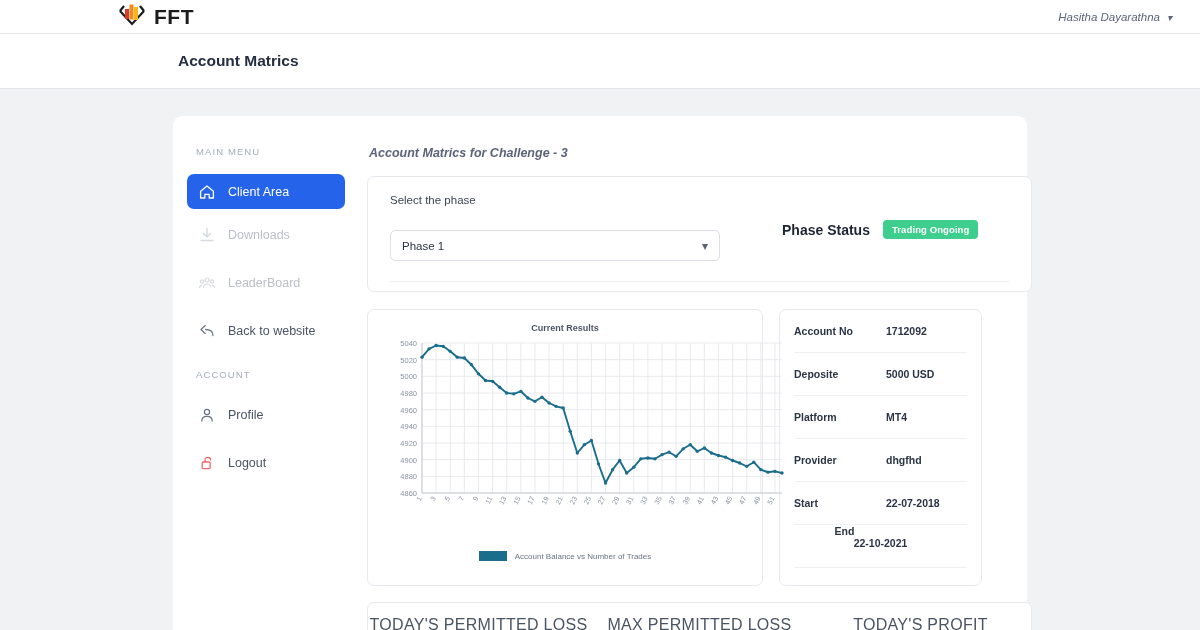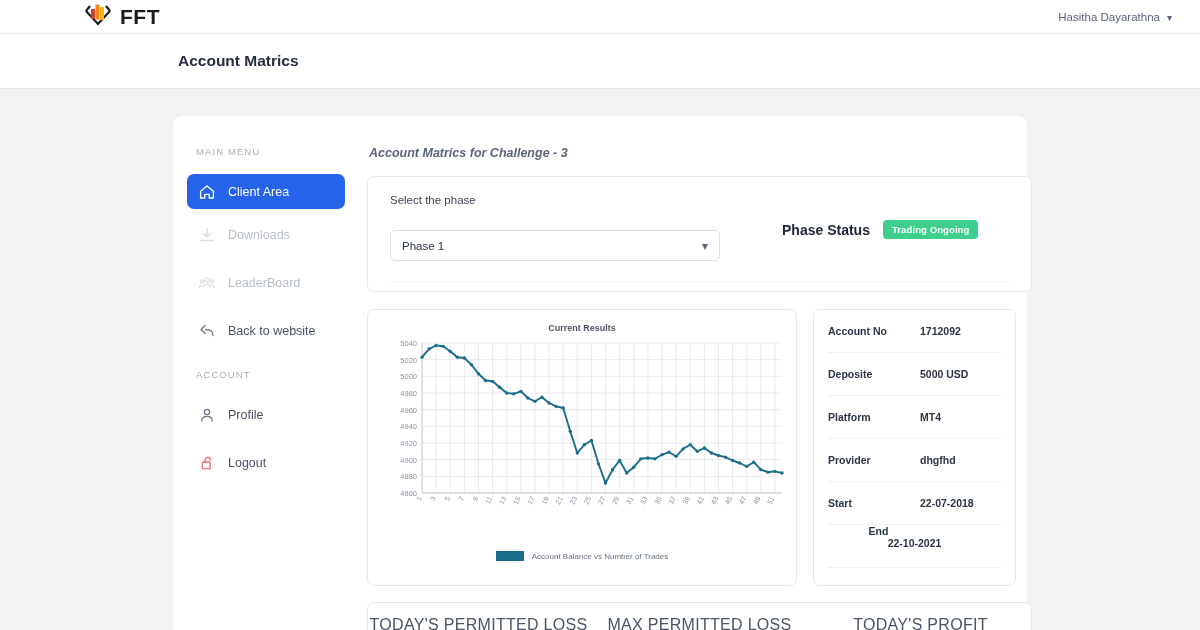--- a/index.html
+++ b/index.html
@@ -10,27 +10,27 @@
     color: #2b3445;
     -webkit-font-smoothing: antialiased;
   }
 
   
   .topbar {
     height: 34px;
     background: #ffffff;
     display: flex;
     align-items: center;
-    padding: 0 28px 0 85px;
+    padding: 0 28px 0 119px;
     border-bottom: 1px solid #e9eaed;
   }
   .brand { display: flex; align-items: center; gap: 9px; }
   .brand-mark { width: 26px; height: 30px; position: relative; display: block; }
   .brand-text { font-size: 21px; font-weight: bold; letter-spacing: .5px; color: #1c1c1c; }
-  .topbar-right { margin-left: auto; display: flex; align-items: flex-end; gap: 7px; }
+  .topbar-right { margin-left: auto; display: flex; align-items: flex-end; gap: 7px; font-style: italic; }
   .user-name { font-size: 11.5px; color: #5b6478; }
   .caret { font-size: 10px; color: #5b6478; line-height: 1; }
 
   
   .titlebar {
     height: 55px;
     background: #ffffff;
     display: flex;
     align-items: center;
     padding-left: 178px;
@@ -95,21 +95,21 @@
   .phase-right { display: flex; align-items: center; gap: 13px; padding-top: 26px; margin-left: 62px; }
   .phase-status-label { font-size: 14px; font-weight: bold; color: #1d2534; }
   .badge {
     background: #3ecf8e; color: #fff; font-size: 9.5px; font-weight: bold;
     padding: 4px 9px; border-radius: 4px; letter-spacing: .1px; text-align: center;
   }
   .phase-divider { border-top: 1px solid #edeff3; margin-top: 20px; }
 
   
   .mid-row { display: flex; gap: 16px; margin-top: 17px; }
-  .chart-panel { width: 430px; height: 277px; padding: 10px 8px 6px 8px; }
+  .chart-panel { width: 396px; height: 277px; padding: 10px 8px 6px 8px; }
   .info-panel { width: 203px; height: 277px; padding: 0 14px; }
 
   .chart-title {
     text-align: center; font-size: 9px; font-weight: bold; color: #4c5464;
     margin: 3px 0 4px 0;
   }
   .chart-area { position: relative; height: 200px; }
   .chart-legend {
     display: flex; align-items: center; justify-content: center;
     gap: 8px; margin-top: 14px;

